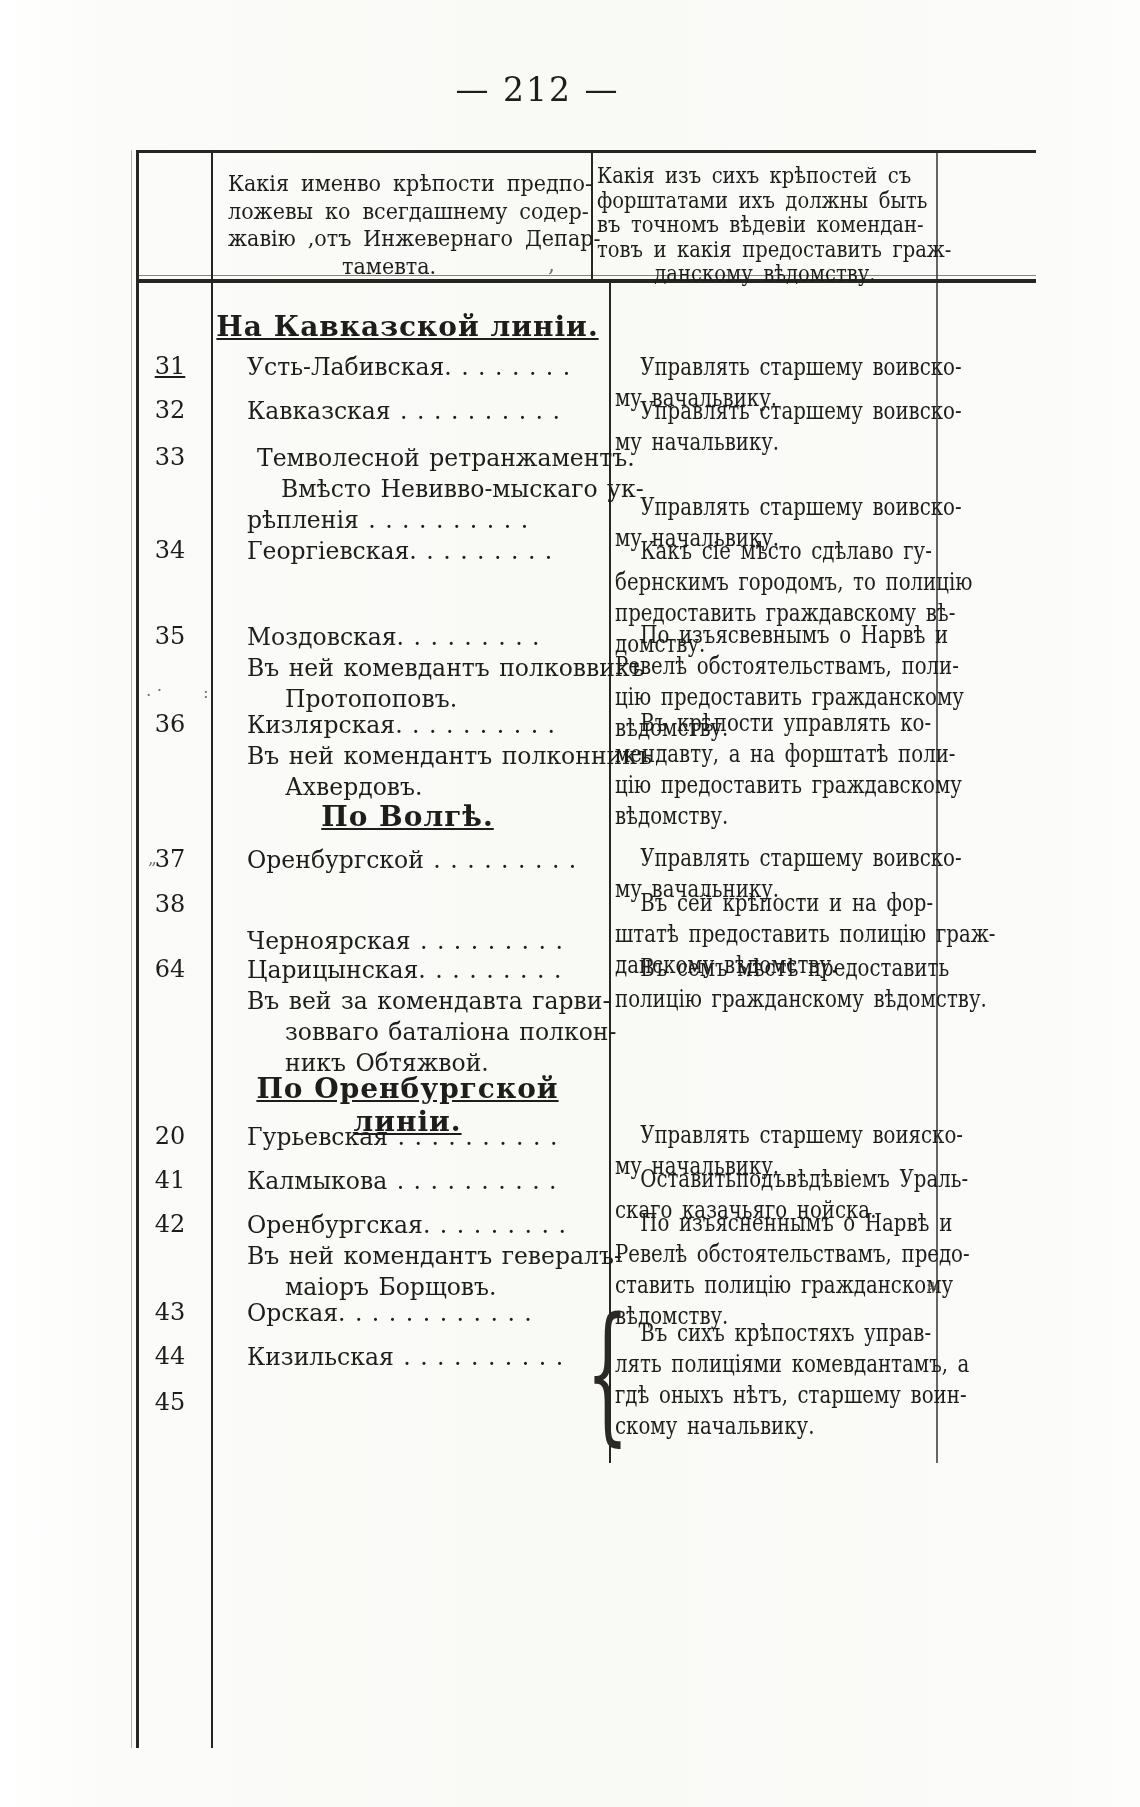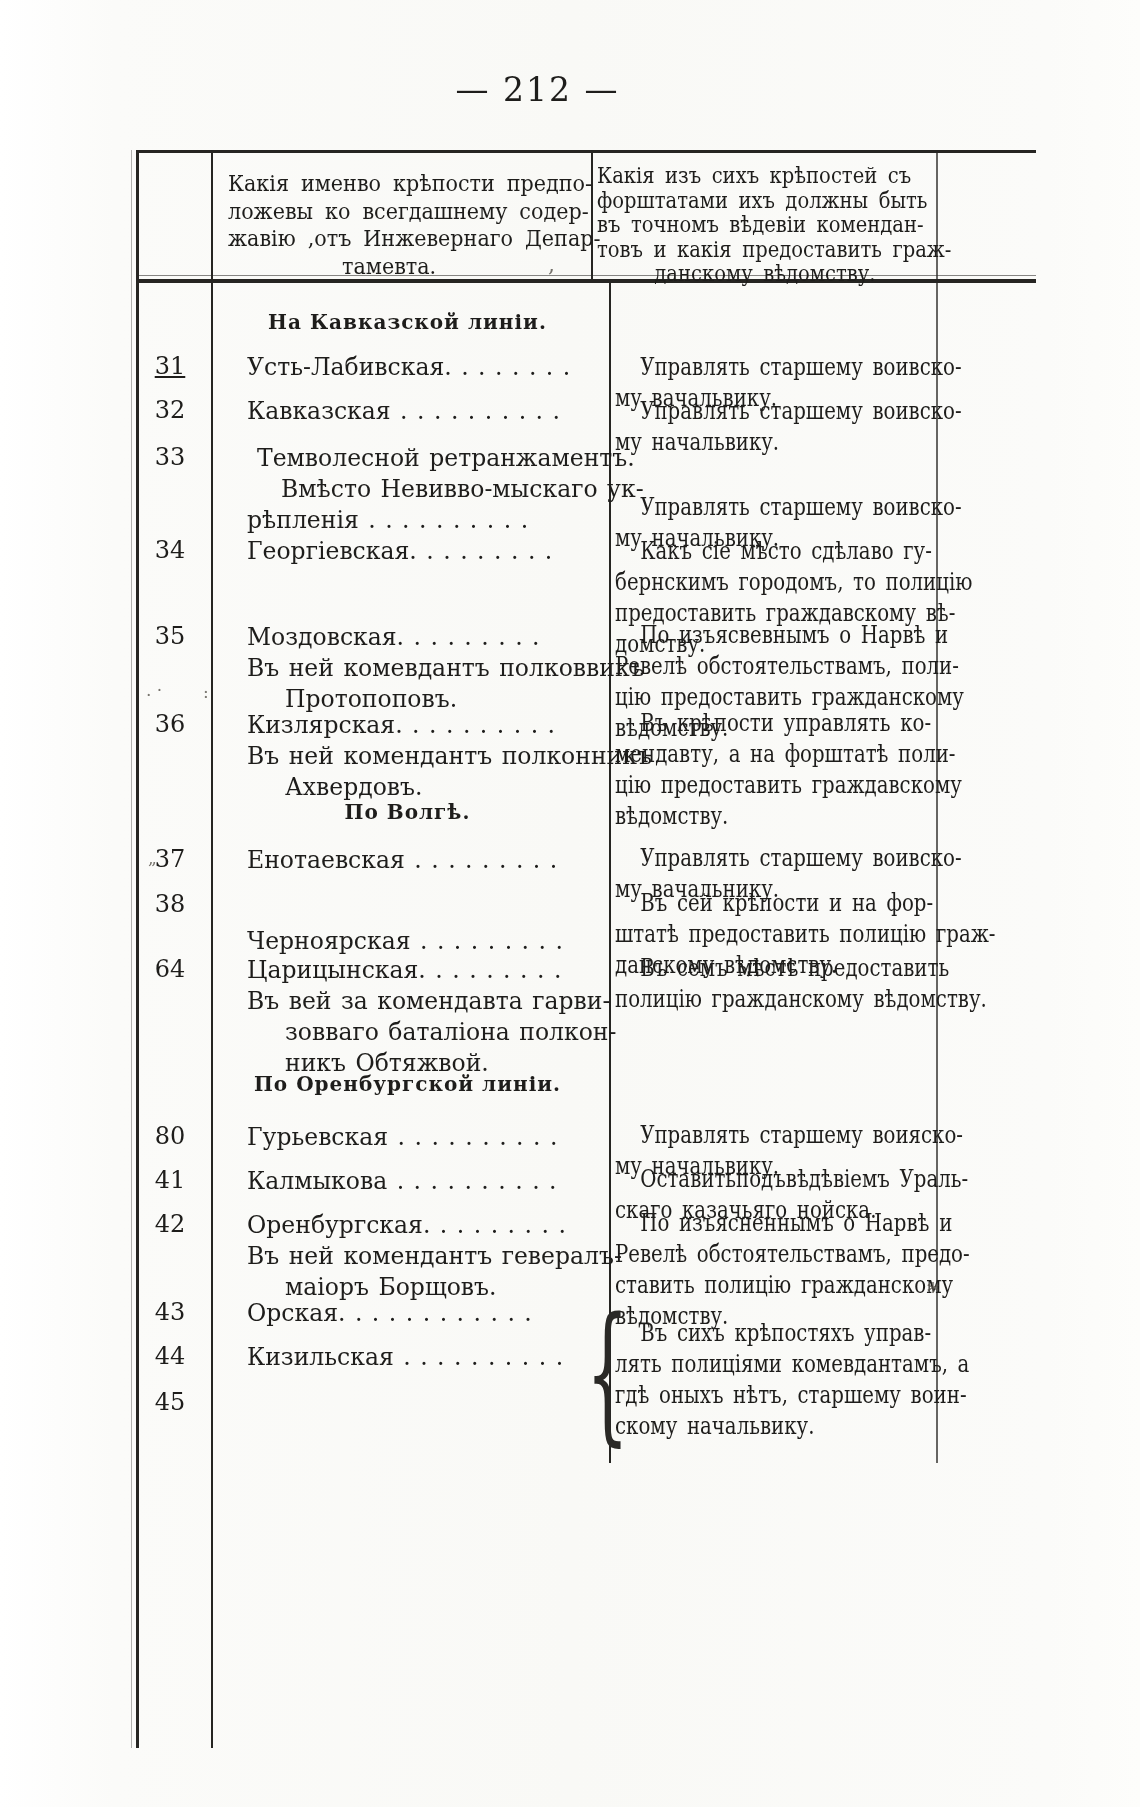--- a/index.html
+++ b/index.html
@@ -20,21 +20,21 @@
   
   .hline,.vline{position:absolute;background:#262522;}
   
   .hdrL{left:228px;top:170px;width:400px;font-size:23px;line-height:27.5px;word-spacing:6px;
         transform:scaleX(0.90);transform-origin:0 0;}
   .hdrR{left:597px;top:163px;width:400px;font-size:23px;line-height:24.5px;word-spacing:5px;
         transform:scaleX(0.85);transform-origin:0 0;}
   .ctr{text-align:center;width:358px;}
   .ctrR{text-align:center;width:395px;}
   
-  .sec{left:215px;width:385px;text-align:center;font-size:20px;font-weight:700;letter-spacing:1px;}
+  .sec{left:215px;width:385px;text-align:center;font-size:28px;font-weight:700;letter-spacing:1px;text-decoration:underline;}
   
   .num{left:138px;width:64px;text-align:center;font-size:24px;}
   
   .nm{left:247px;font-size:23.5px;line-height:31px;word-spacing:2px;}
   .i10{padding-left:10px;}
   .i34{padding-left:34px;}
   .i38{padding-left:38px;}
   
   .rl{left:615px;width:390px;font-size:23.5px;line-height:31px;word-spacing:4px;
       transform:scaleX(0.84);transform-origin:0 0;}
@@ -141,21 +141,21 @@
     <div class="ln ind">Въ крѣпости управлять ко-</div>
     <div class="ln">мендавту, а на форштатѣ поли-</div>
     <div class="ln">цію предоставить граждавскому</div>
     <div class="ln">вѣдомству.</div>
   </div>
 
   <div class="tb sec" style="top:800px;">По Волгѣ.</div>
 
   <div class="tb num" style="top:845px;">37</div>
   <div class="tb nm" style="top:845px;">
-    <div class="ln">Енотаевская . . . . . . . . .</div>
+    <div class="ln">Оренбургской . . . . . . . . .</div>
   </div>
   <div class="tb rl" style="top:843px;">
     <div class="ln ind">Управлять старшему воивско-</div>
     <div class="ln">му вачальнику.</div>
   </div>
 
   <div class="tb num" style="top:890px;">38</div>
   <div class="tb nm" style="top:926px;">
     <div class="ln">Черноярская . . . . . . . . .</div>
   </div>
@@ -172,21 +172,21 @@
     <div class="ln i38">зовваго баталіона полкон-</div>
     <div class="ln i38">никъ Обтяжвой.</div>
   </div>
   <div class="tb rl" style="top:953px;">
     <div class="ln ind">Въ семъ мѣстѣ предоставить</div>
     <div class="ln">полицію гражданскому вѣдомству.</div>
   </div>
 
   <div class="tb sec" style="top:1072px;">По Оренбургской линіи.</div>
 
-  <div class="tb num" style="top:1122px;">80</div>
+  <div class="tb num" style="top:1122px;">20</div>
   <div class="tb nm" style="top:1122px;">
     <div class="ln">Гурьевская . . . . . . . . . .</div>
   </div>
   <div class="tb rl" style="top:1120px;">
     <div class="ln ind">Управлять старшему воияско-</div>
     <div class="ln">му начальвику.</div>
   </div>
 
   <div class="tb num" style="top:1166px;">41</div>
   <div class="tb nm" style="top:1166px;">

